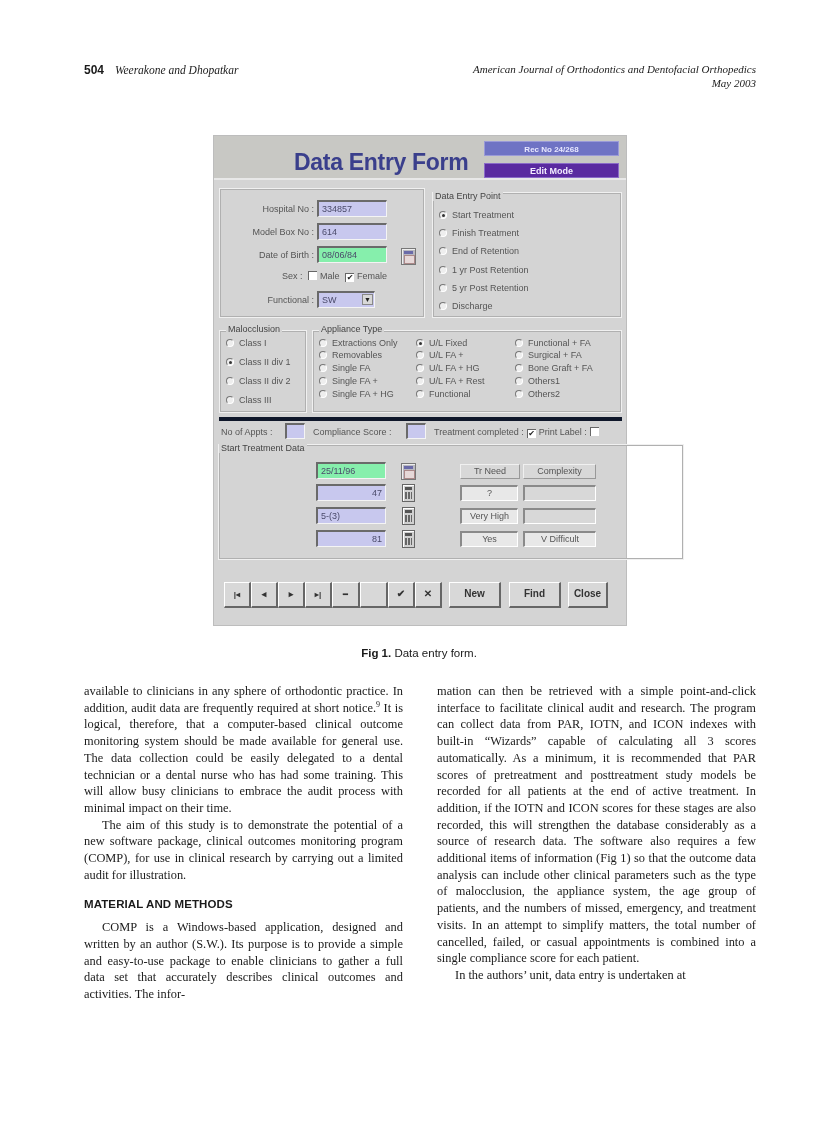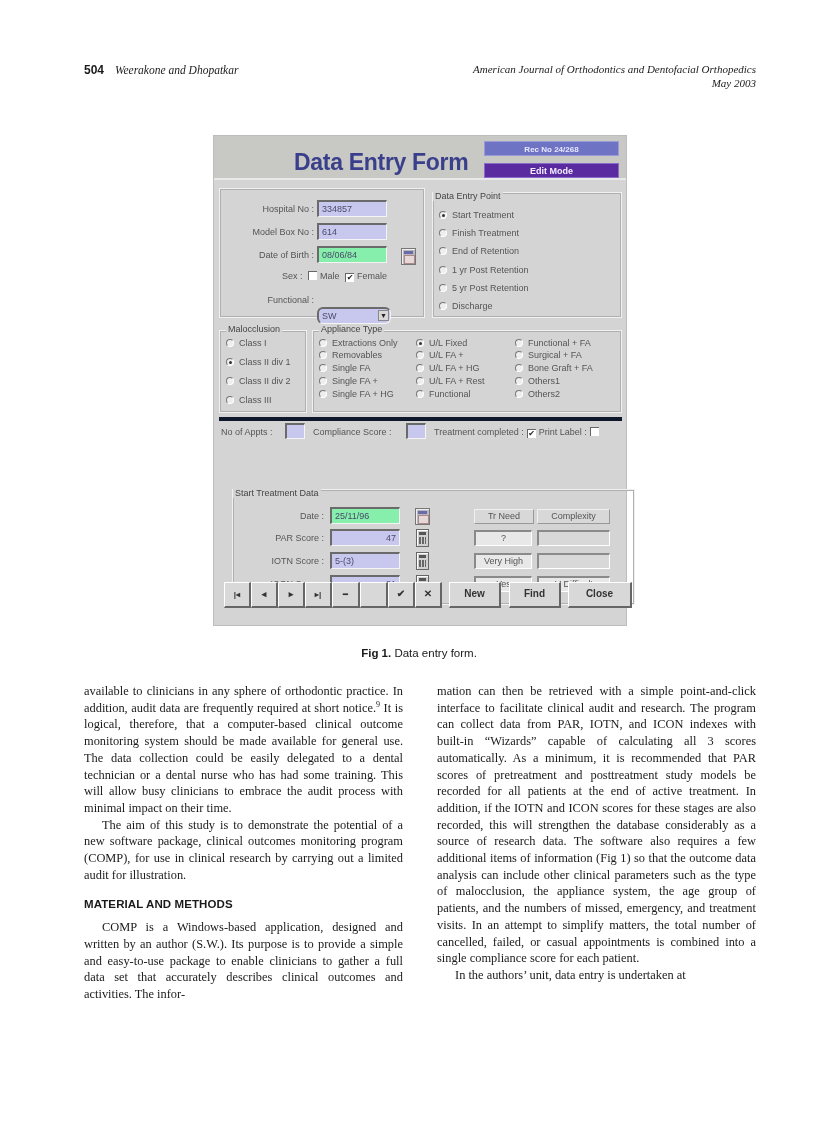--- a/index.html
+++ b/index.html
@@ -99,21 +99,21 @@
     <div class="field" style="left:97px; top:34px; width:70px;">614</div>
     <div class="lbl" style="right:110px; top:61px;">Date of Birth :</div>
     <div class="field pink" style="left:97px; top:57px; width:70px;">08/06/84</div>
     <div class="cal-btn" style="left:181px; top:59px;"></div>
     <div class="lbl" style="left:62px; top:82px; text-align:left;">
       <span>Sex :</span>
       <span class="chk"></span><span>Male</span>
       <span class="chk">✔</span><span>Female</span>
     </div>
     <div class="lbl" style="right:110px; top:106px;">Functional :</div>
-    <div class="field" style="left:97px; top:118px; width:74px;border-radius:6px;">
+    <div class="field" style="left:97px; top:102px; width:58px;">
       <span>SW</span>
       <span style="position:absolute; right:1px; top:1px; width:11px; height:11px; background:#d8d8d8; border:1px solid #888; font-size:7px; line-height:9px; text-align:center; color:#222;">▼</span>
     </div>
   </div>
 
   <div class="groupbox" style="left:218px; top:56px; width:190px; height:126px;">
     <div class="gb-title" style="left:0; top:-2px;">Data Entry Point</div>
     <div class="radio" style="left:6px; top:17px;">
         <span class="radio-dot on"></span>
         <span>Start Treatment</span>
@@ -227,21 +227,21 @@
   <div style="position:absolute; left:5px; top:281px; width:403px; height:22px; border-top:4px solid #0f172a;">
     <div class="lbl" style="left:2px; top:6px; text-align:left;">No of Appts :</div>
     <div class="small-box" style="left:66px; top:2px;"></div>
     <div class="lbl" style="left:94px; top:6px; text-align:left;">Compliance Score :</div>
     <div class="small-box" style="left:187px; top:2px;"></div>
     <div class="lbl" style="left:215px; top:6px; text-align:left;">
       <span>Treatment completed :</span><span class="chk">✔</span><span>Print Label :</span><span class="chk"></span>
     </div>
   </div>
 
-  <div class="groupbox" style="left:18px; top:308px; width:403px; height:116px;margin-top:45px;">
+  <div class="groupbox" style="left:4px; top:308px; width:466px; height:116px;">
     <div class="gb-title" style="left:0; top:-2px;">Start Treatment Data</div>
     <div class="lbl" style="right:310px; top:21px;">Date :</div>
     <div class="field pink" style="left:97px; top:17px; width:70px;">25/11/96</div>
     <div class="cal-btn" style="left:182px; top:18px;"></div>
     <div class="lbl" style="right:310px; top:43px;">PAR Score :</div>
     <div class="field num" style="left:97px; top:39px; width:70px;">47</div>
     <div class="calc-btn" style="left:183px; top:39px;"></div>
     <div class="lbl" style="right:310px; top:66px;">IOTN Score :</div>
     <div class="field" style="left:97px; top:62px; width:70px;">5-(3)</div>
     <div class="calc-btn" style="left:183px; top:62px;"></div>
@@ -262,21 +262,21 @@
   <div class="nav-btn" style="left:10px; width:27px;"><span style="font-size:8px;">|◂</span></div>
   <div class="nav-btn" style="left:37px; width:27px;"><span style="font-size:9px;">◂</span></div>
   <div class="nav-btn" style="left:64px; width:27px;"><span style="font-size:9px;">▸</span></div>
   <div class="nav-btn" style="left:91px; width:27px;"><span style="font-size:8px;">▸|</span></div>
   <div class="nav-btn" style="left:118px; width:28px;"><span style="font-size:8px;">━</span></div>
   <div class="nav-btn" style="left:146px; width:28px;"><span></span></div>
   <div class="nav-btn" style="left:174px; width:27px;"><span>✔</span></div>
   <div class="nav-btn" style="left:201px; width:27px;"><span>✕</span></div>
   <div class="nav-btn wide" style="left:235px; width:52px;"><span class="u">New</span></div>
   <div class="nav-btn wide" style="left:295px; width:52px;"><span class="u">Find</span></div>
-  <div class="nav-btn wide" style="left:354px; width:64px;"><span class="u">Close</span></div>
+  <div class="nav-btn wide" style="left:354px; width:40px;"><span class="u">Close</span></div>
 </div>
 
 <div class="caption">
   <b>Fig 1.</b><span> Data entry form.</span>
 </div>
 
 <div class="col col-left">
   <p><span>available to clinicians in any sphere of orthodontic practice. In addition, audit data are frequently required at short notice.</span><sup>9</sup><span> It is logical, therefore, that a computer-based clinical outcome monitoring system should be made available for general use. The data collection could be easily delegated to a dental technician or a dental nurse who has had some training. This will allow busy clinicians to embrace the audit process with minimal impact on their time.</span></p>
   <p class="ind">The aim of this study is to demonstrate the potential of a new software package, clinical outcomes monitoring program (COMP), for use in clinical research by carrying out a limited audit for illustration.</p>
   <div class="section-head">MATERIAL AND METHODS</div>

